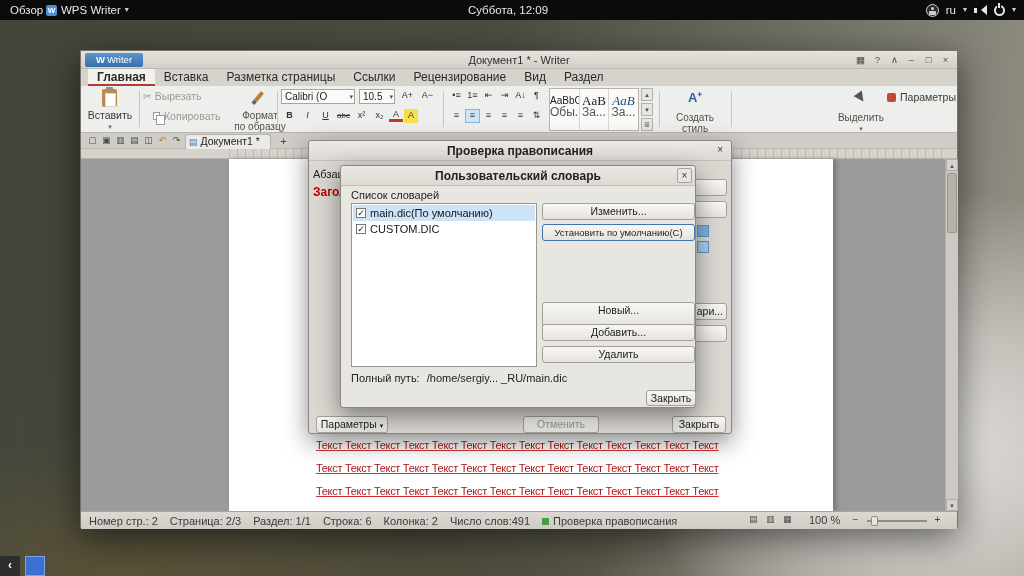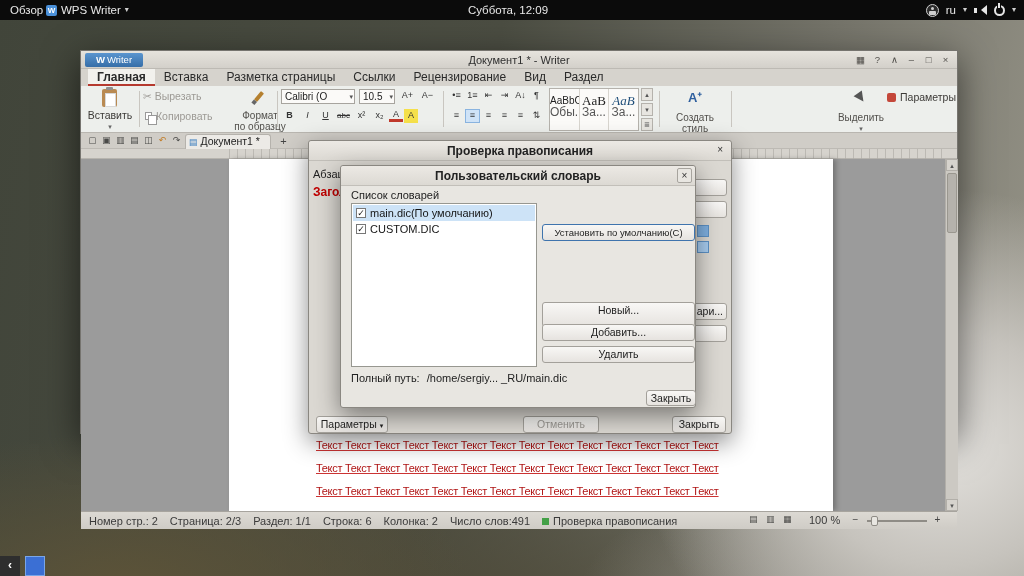--- a/index.html
+++ b/index.html
@@ -25,21 +25,21 @@
   .ico-a11y{display:inline-block;width:13px;height:13px;border-radius:50%;background:#2c2c2c;border:1px solid #cfcfcf;position:relative}
   .ico-a11y::after{content:"";position:absolute;left:4px;top:2px;width:3px;height:3px;border-radius:50%;background:#cfcfcf}
   .ico-a11y::before{content:"";position:absolute;left:2px;top:6px;width:7px;height:4px;background:#cfcfcf;border-radius:1px}
   .ico-vol{display:inline-block;position:relative;width:13px;height:13px}
   .ico-vol::before{content:"";position:absolute;left:0;top:4px;width:3px;height:5px;background:#e6e6e6}
   .ico-vol::after{content:"";position:absolute;left:2px;top:1px;border:5px solid transparent;border-right:6px solid #e6e6e6}
   .ico-pwr{display:inline-block;width:11px;height:11px;border:2px solid #e6e6e6;border-radius:50%;position:relative}
   .ico-pwr::before{content:"";position:absolute;left:2px;top:-4px;width:2px;height:5px;background:#e6e6e6;box-shadow:0 0 0 1px #0b0b0b}
 
   
-  .win{left:80px;top:50px;width:878px;height:384px;background:#d6d3cd;border:1px solid #76746f;
+  .win{left:80px;top:50px;width:878px;height:478px;background:#d6d3cd;border:1px solid #76746f;
     box-shadow:0 10px 34px rgba(0,0,0,.55);z-index:10}
   .tbar{left:0;top:0;right:0;height:18px;background:linear-gradient(#e6e3dd,#d3d0ca);border-bottom:1px solid #bdbab4}
   .wtab{left:4px;top:2px;width:58px;height:14px;background:linear-gradient(#5b95cf,#366ea8);
     color:#fff;border-radius:2px;font-size:9.5px;line-height:13px;text-align:center}
   .wlogo{font-weight:bold;margin-right:2px}
   .wtitle{left:120px;right:120px;top:2px;font-size:11px;color:#2f2f2f;text-align:center;line-height:14px}
   .tico{width:15px;text-align:center;font-size:9.5px;color:#4f4d49;line-height:14px}
 
   .rtabs{left:0;top:18px;right:0;height:17px;display:flex;padding-left:7px;font-size:12px;color:#2a2a2a}
   .rtab{padding:0 9px;line-height:17px;white-space:nowrap}
@@ -184,21 +184,21 @@
         <span class="ico-paste" style="left:17px;top:3px"></span>
         <div class="abs rlabel" style="left:0;right:0;top:24px">Вставить</div>
         <div class="abs rlabel" style="left:0;right:0;top:35px;font-size:7px;color:#666">▾</div>
       </div>
       <div class="divv" style="left:58px"></div>
 
       <div class="abs grayt" style="left:62px;top:3px">
         <span>✂</span>
         <span>Вырезать</span>
       </div>
-      <div class="abs grayt" style="left:62px;top:23px;display:flex">
+      <div class="abs grayt" style="left:70px;top:23px;display:flex">
         <span class="ico-copy"></span>
         <span>Копировать</span>
       </div>
 
       <div class="abs" style="left:146px;top:0;width:66px;height:47px">
         <span class="ico-brush" style="left:30px;top:5px"></span>
         <div class="abs rlabel-sm" style="left:0;right:0;top:24px">Формат</div>
         <div class="abs rlabel-sm" style="left:0;right:0;top:35px">по образцу</div>
       </div>
       <div class="divv" style="left:196px"></div>
@@ -365,20 +365,21 @@
     <div class="listbox" style="left:10px;top:37px;width:186px;height:164px">
       <div class="litem sel" style="top:1px">
         <span class="cb">✓</span>
         <span>main.dic(По умолчанию)</span>
       </div>
       <div class="litem" style="top:17px">
         <span class="cb">✓</span>
         <span>CUSTOM.DIC</span>
       </div>
     </div>
+    <div class="pbtn" style="left:201px;top:37px;width:153px;height:17px">Изменить...</div>
     <div class="pbtn focusd" style="left:201px;top:58px;width:153px;height:17px">Установить по умолчанию(С)</div>
     <div class="pbtn" style="left:201px;top:136px;width:153px;height:25px">Новый...</div>
     <div class="pbtn" style="left:201px;top:158px;width:153px;height:17px">Добавить...</div>
     <div class="pbtn" style="left:201px;top:180px;width:153px;height:17px">Удалить</div>
     <div class="pathtxt" style="left:10px;top:206px">
       <span>Полный путь:</span>
       <span style="margin-left:4px">/home/sergiy... _RU/main.dic</span>
     </div>
     <div class="pbtn" style="left:305px;top:224px;width:50px;height:16px;line-height:14px">Закрыть</div>
   </div>

